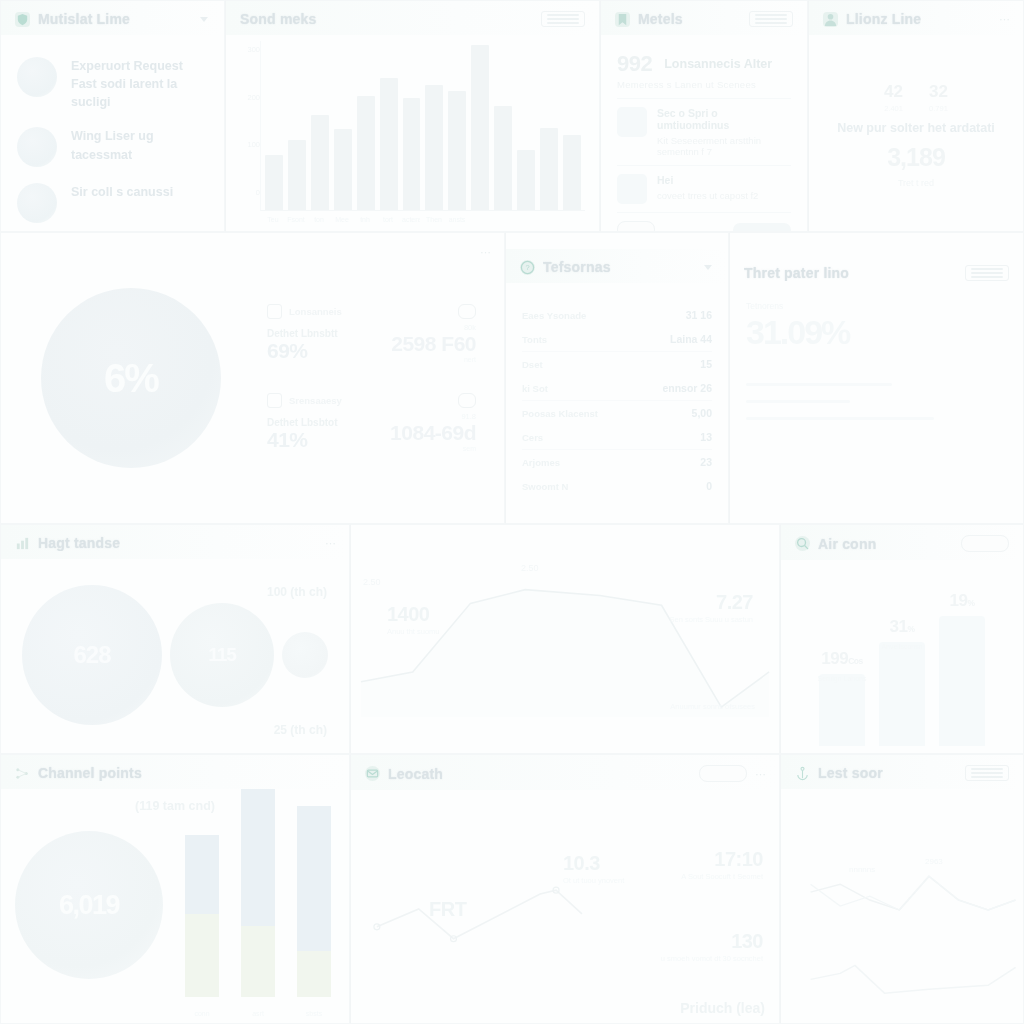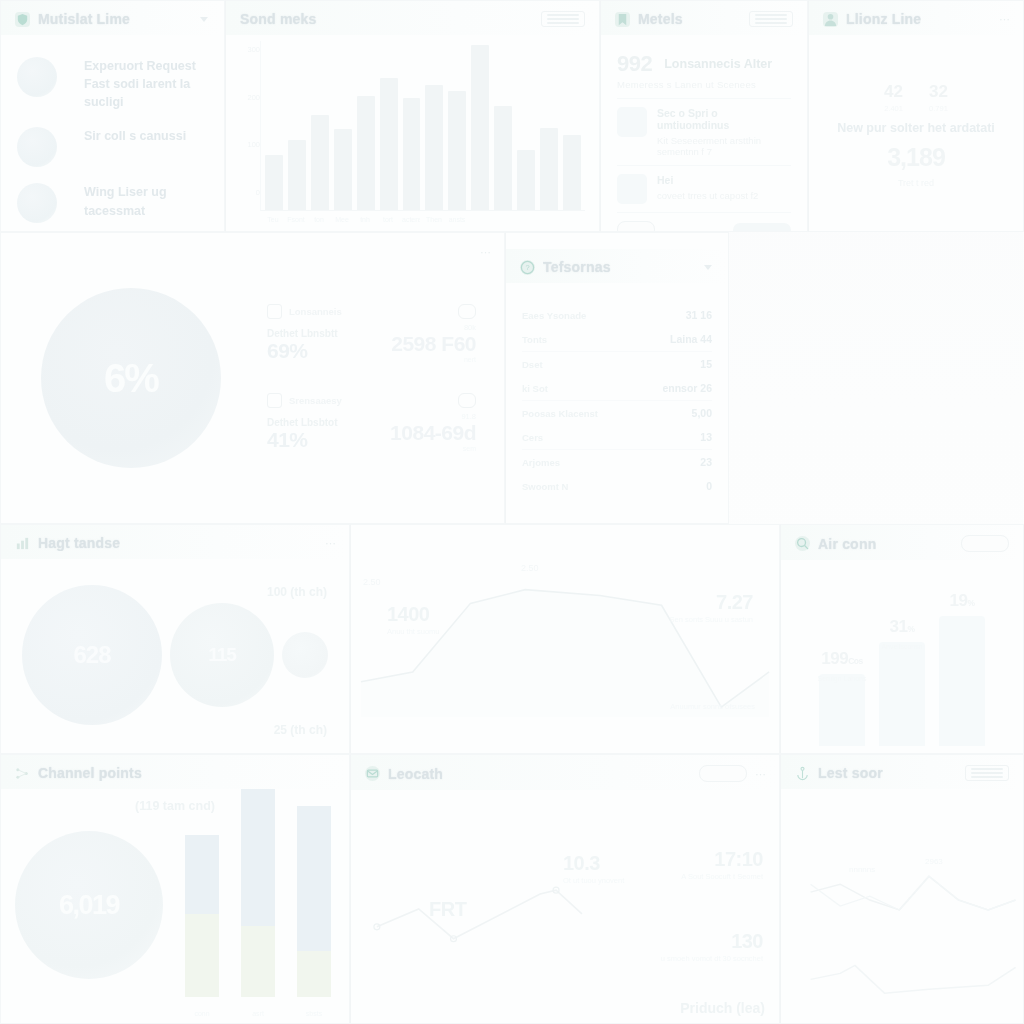--- a/index.html
+++ b/index.html
@@ -61,21 +61,21 @@
     height:15px;min-width:46px;border:1px solid #f1f5f6;border-radius:8px;
     background:#fcfdfd;
   }
   .dot3{
     width:10px;height:10px;color:#eaf0f1;font-size:11px;line-height:10px;text-align:center;
   }
   .pbody{padding:10px 16px 12px 16px;position:relative;height:calc(100% - 36px);box-sizing:border-box;}
 
   
   .wlist{display:flex;flex-direction:column;gap:16px;padding-top:12px;}
-  .wrow{display:flex;align-items:flex-start;gap:27px;}
+  .wrow{display:flex;align-items:flex-start;gap:14px;}
   .wav{
     width:40px;height:40px;border-radius:50%;flex:none;
     background:radial-gradient(circle at 38% 34%, #f3f7f9 0%, #eef4f6 68%, #f8fbfb 100%);
   }
   .wtxt{font-size:12.5px;line-height:1.45;color:#e2e9ec;max-width:200px;font-weight:600;}
 
   
   .mbig{display:flex;align-items:center;gap:12px;margin:10px 0 2px 0;}
   .mbig .num{font-size:22px;font-weight:800;color:#edf2f3;letter-spacing:-.5px;}
   .mbig .lbl{font-size:12.5px;font-weight:700;color:#e6edee;}
@@ -214,25 +214,25 @@
         <span class="chev"></span>
       </div>
       <div class="pbody">
         <div class="wlist">
           <div class="wrow">
             <span class="wav"></span>
             <span class="wtxt">Experuort Request Fast sodi larent la sucligi</span>
           </div>
           <div class="wrow">
             <span class="wav"></span>
-            <span class="wtxt">Sir coll s canussi</span>
+            <span class="wtxt">Wing Liser ug tacessmat</span>
           </div>
           <div class="wrow">
             <span class="wav"></span>
-            <span class="wtxt">Wing Liser ug tacessmat</span>
+            <span class="wtxt">Sir coll s canussi</span>
           </div>
         </div>
       </div>
     </div>
 
     <div class="panel" style="width:375px">
       <div class="phead">
         <span class="ptitle">Sond meks</span>
         <span class="spacer"></span>
         <span class="menu">
@@ -466,20 +466,40 @@
               <span class="kvv">23</span>
             </div>
             <div class="kvrow">
               <span class="kvk">Swoomt N</span>
               <span class="kvv">0</span>
             </div>
           </div>
       </div>
     </div>
 
+    <div class="panel" style="flex:1">
+      <div class="phead plain" style="margin-top:22px">
+        <span class="ptitle">Thret pater lino</span>
+        <span class="spacer"></span>
+        <span class="menu">
+            <i></i>
+            <i></i>
+            <i></i>
+          </span>
+      </div>
+      <div class="pbody pctpanel">
+        <div class="pctcap">Tetnorens</div>
+        <div class="pctbig">31.09%</div>
+        <div class="pctlines">
+          <div class="pctline w1"></div>
+          <div class="pctline w2"></div>
+          <div class="pctline w3"></div>
+        </div>
+      </div>
+    </div>
   </div>
 
   <div class="row r3">
 
     <div class="panel" style="width:350px">
       <div class="phead">
         <span class="ico" style="background:transparent">
           <svg viewBox="0 0 16 16">
               <rect x="2" y="8" width="3" height="6" fill="#bcd6cf"></rect>
               <rect x="6.5" y="5" width="3" height="9" fill="#bcd6cf"></rect>

